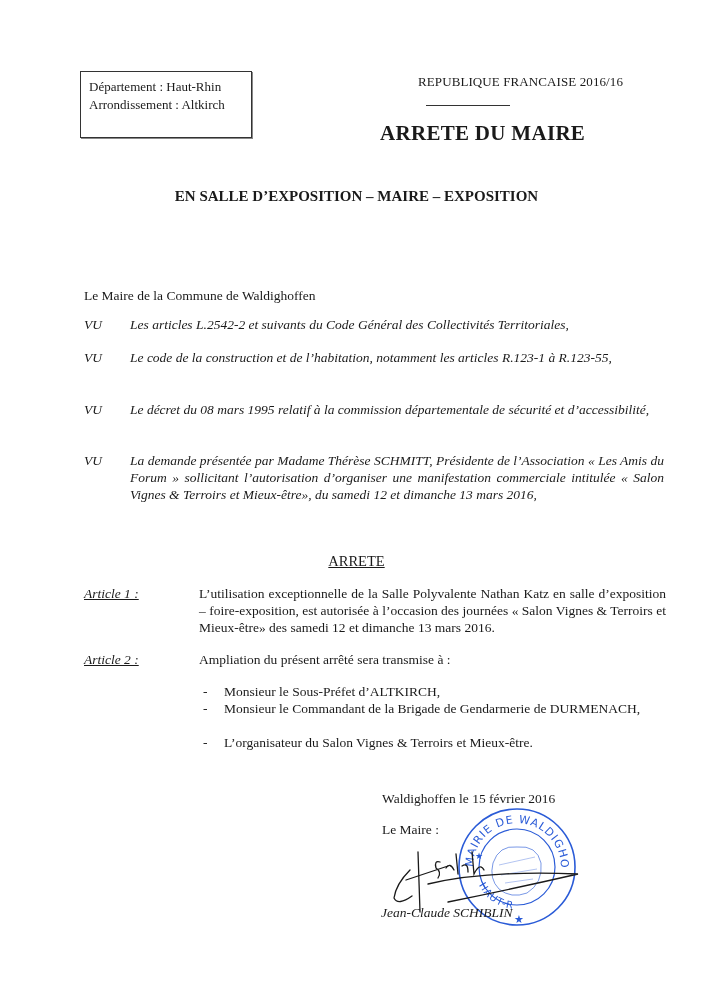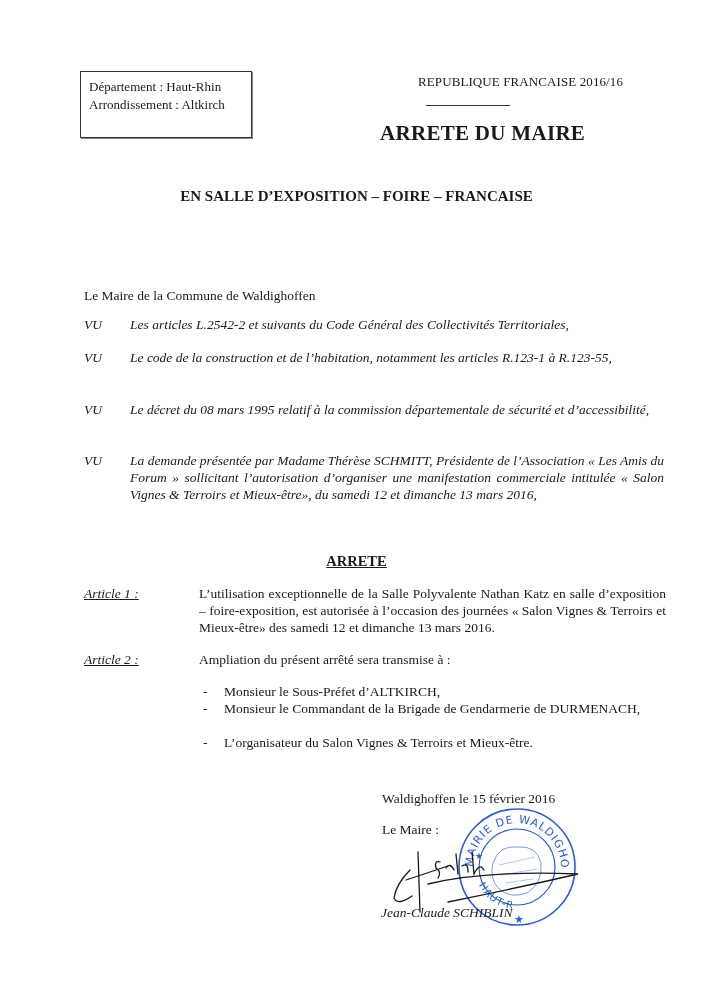--- a/index.html
+++ b/index.html
@@ -22,21 +22,21 @@
     left: 0; width: 713px; top: 186px; text-align: center;
     font-size: 15px; font-weight: bold; line-height: 20px;
   }
   .subtitle div { white-space: nowrap; }
   .intro { left: 84px; top: 288px; font-size: 13.5px; }
   .vu { left: 84px; width: 580px; font-size: 13.5px; line-height: 17px; }
   .vu .label { position: absolute; left: 0; top: 0; font-style: italic; }
   .vu .text { margin-left: 46px; text-align: justify; font-style: italic; }
   .center-head {
     left: 0; width: 713px; top: 553px; text-align: center;
-    font-size: 14.5px; font-weight: bold; text-decoration: underline;
+    font-size: 14.5px; font-weight: normal; text-decoration: underline;
   }
   .article { left: 84px; width: 582px; font-size: 13.5px; line-height: 17px; }
   .article .label { position: absolute; left: 0; top: 0; font-style: italic; text-decoration: underline; }
   .article .text { margin-left: 115px; text-align: justify; }
   .dest { left: 203px; width: 462px; font-size: 13.5px; line-height: 17px; }
   .dest .dash { position: absolute; left: 0; top: 0; }
   .dest .text { margin-left: 21px; text-align: justify; }
   .date-line { left: 382px; top: 791px; font-size: 13.5px; }
   .maire-label { left: 382px; top: 822px; font-size: 13.5px; }
   .signer { left: 381px; top: 905px; font-size: 13.5px; font-style: italic; }
@@ -49,21 +49,21 @@
 <div class="abs header-box">
   <div>Département : Haut-Rhin</div>
   <div>Arrondissement : Altkirch</div>
 </div>
 
 <div class="abs republique">REPUBLIQUE FRANCAISE  2016/16</div>
 <div class="abs rule"></div>
 <div class="abs arrete-title">ARRETE DU MAIRE</div>
 
 <div class="abs subtitle">
-  <div>EN SALLE D’EXPOSITION – FOIRE – FRANCAISE</div>
+  <div>EN SALLE D’EXPOSITION – MAIRE – EXPOSITION</div>
 </div>
 
 <div class="abs intro">Le Maire de la Commune de Waldighoffen</div>
 
 <div class="abs vu" style="top:316px">
   <span class="label">VU</span>
   <div class="text">Les articles L.2542-2 et suivants du Code Général des Collectivités Territoriales,</div>
 </div>
 <div class="abs vu" style="top:349px">
   <span class="label">VU</span>

